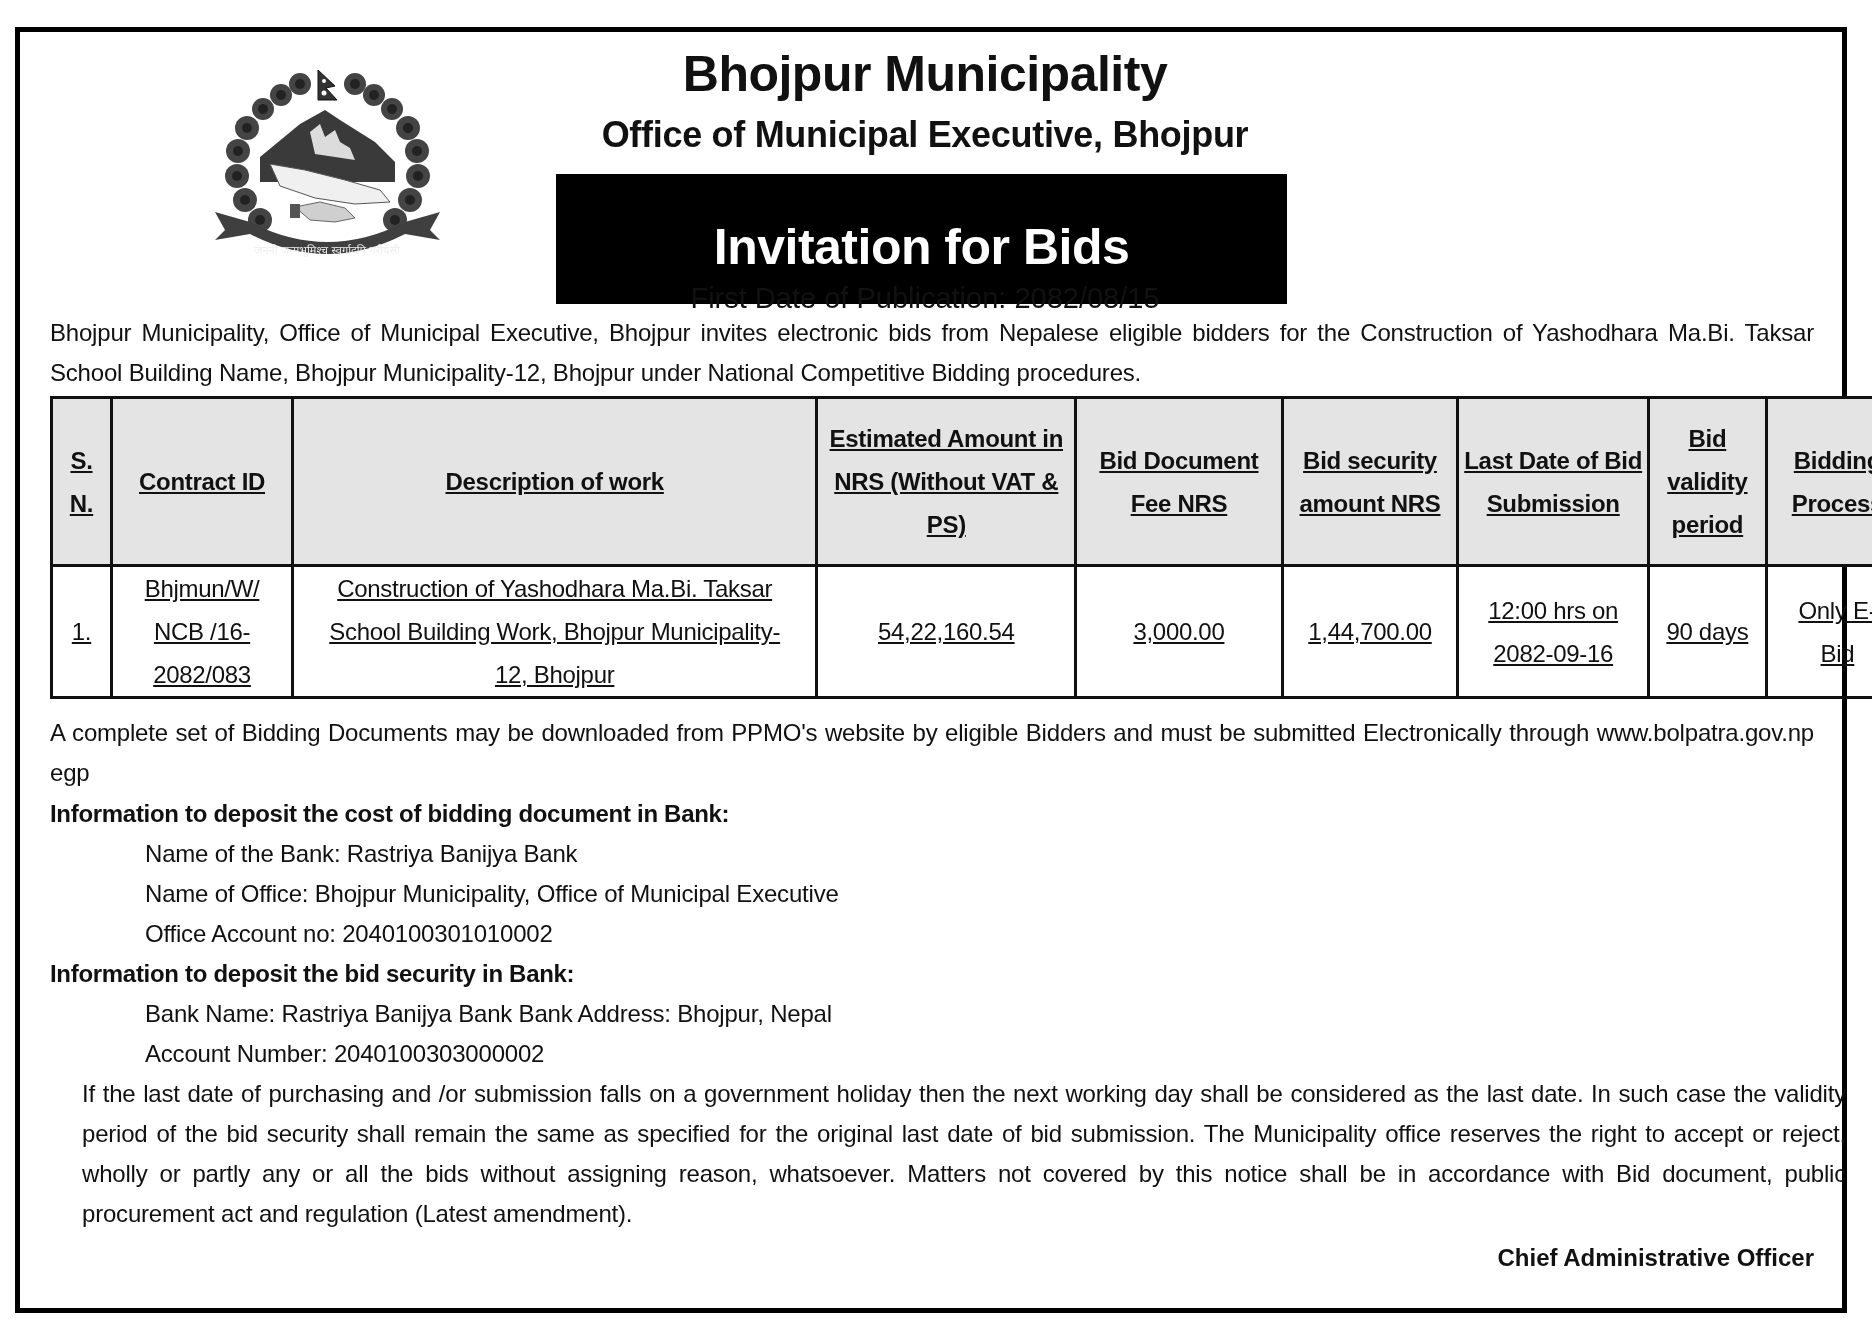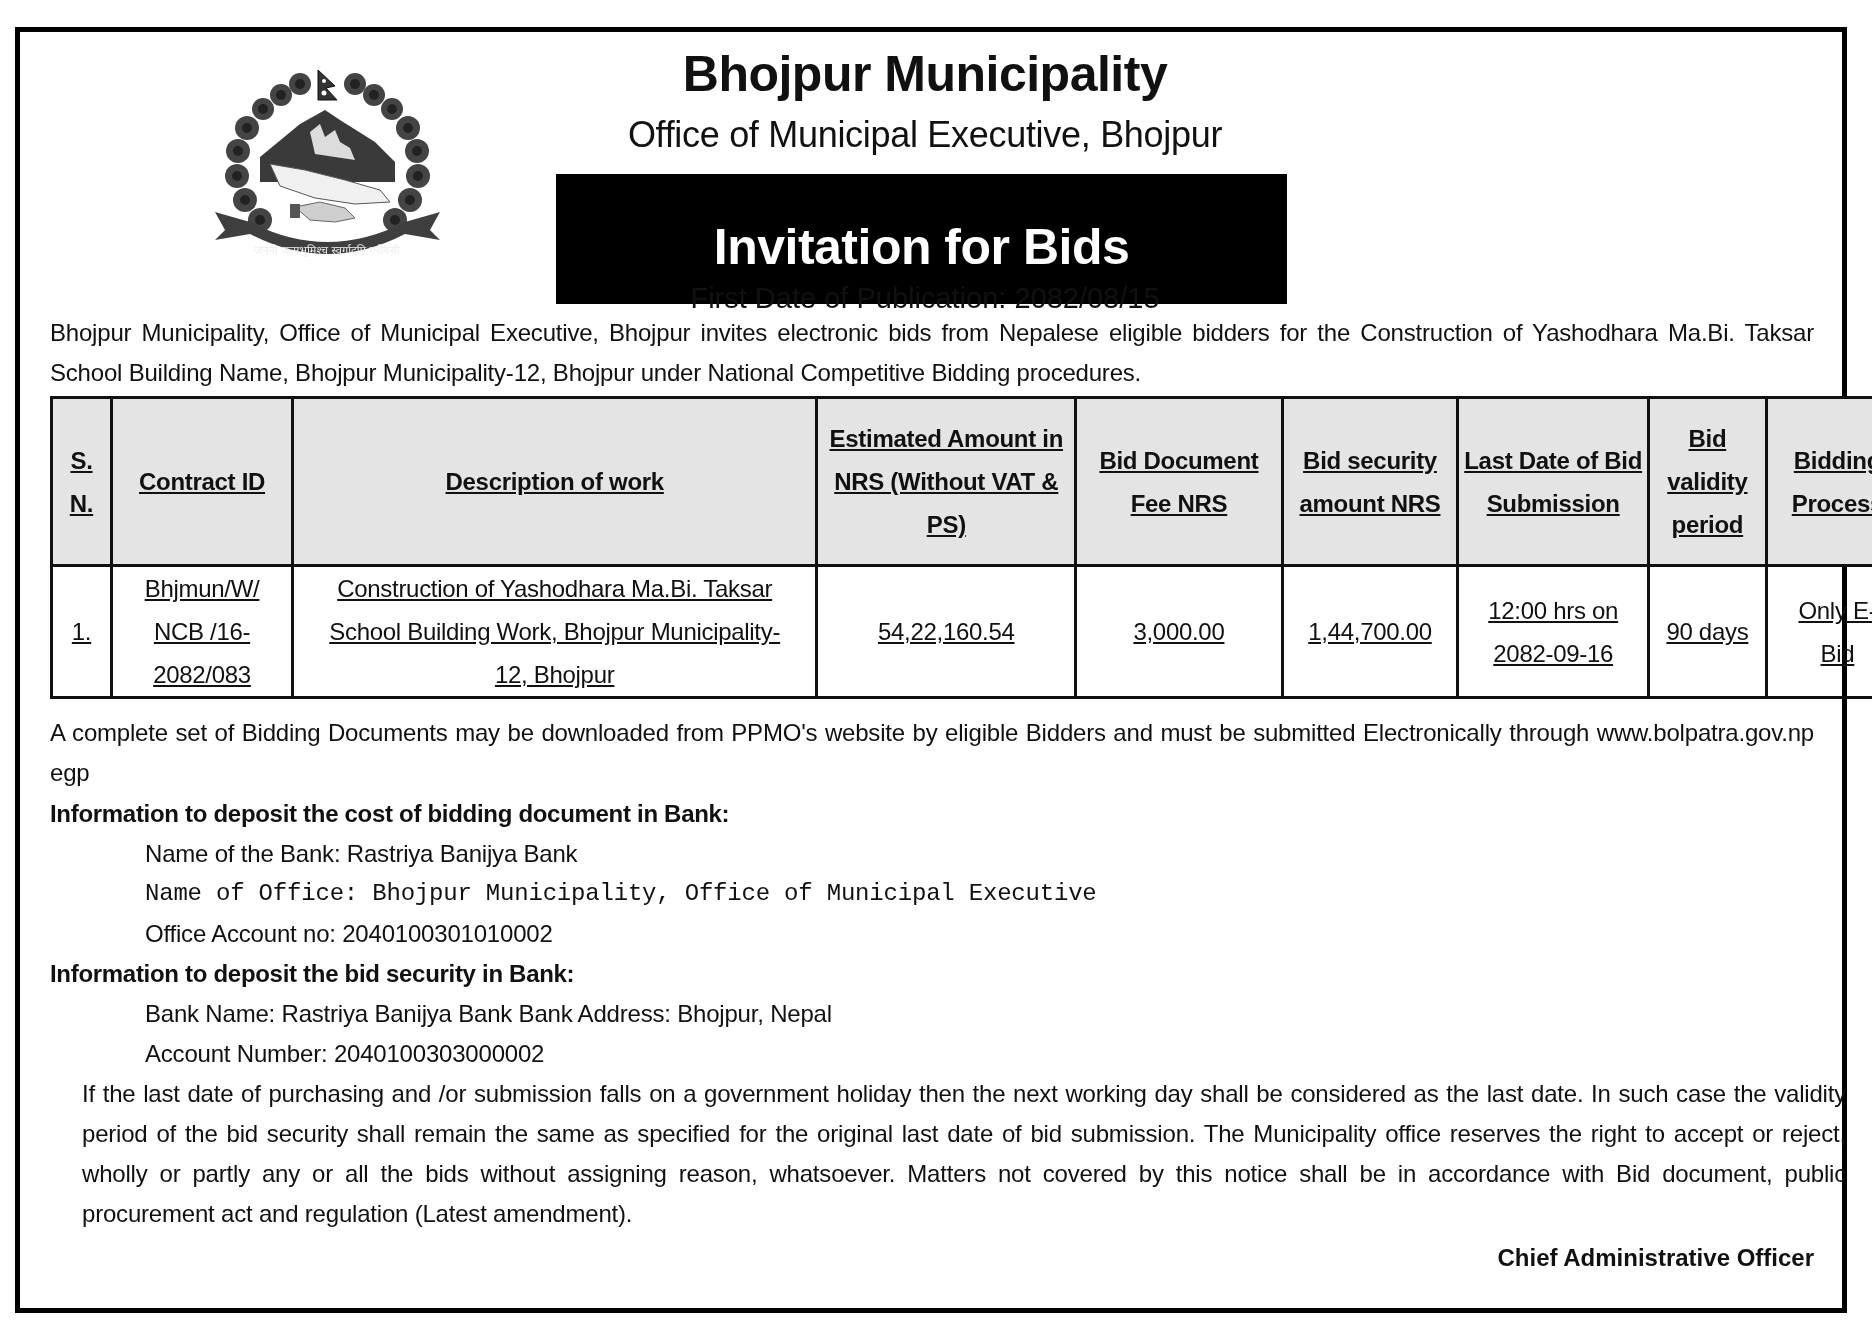--- a/index.html
+++ b/index.html
@@ -11,21 +11,21 @@
     position: absolute; left: 15px; top: 27px; width: 1822px; height: 1276px;
     border: 5px solid #000000; box-sizing: content-box;
   }
   .emblem { position: absolute; left: 205px; top: 62px; width: 245px; height: 215px; }
   .title {
     position: absolute; left: 560px; width: 730px; top: 44px; text-align: center;
     font-size: 50px; font-weight: bold; letter-spacing: -0.5px; line-height: 60px;
   }
   .subtitle {
     position: absolute; left: 520px; width: 810px; top: 110px; text-align: center;
-    font-size: 36px; font-weight: normal; line-height: 50px; letter-spacing: -0.3px;
+    font-size: 36px; font-weight: bold; line-height: 50px; letter-spacing: -0.3px;
   }
   .banner {
     position: absolute; left: 556px; top: 174px; width: 731px; height: 130px;
     background: #000000; color: #ffffff; text-align: center;
     font-size: 50px; font-weight: bold; line-height: 84px; box-sizing: border-box; padding-top: 16px;
     display: flex; align-items: center; justify-content: center; letter-spacing: -0.5px;
   }
   .banner span { display: block; }
   .pubdate {
     position: absolute; left: 560px; width: 730px; top: 268px; text-align: center;
@@ -165,21 +165,21 @@
       <td>90 days</td>
       <td style="padding:0 30px;">Only E-Bid</td>
     </tr>
   </tbody>
 </table>
 
 <div class="para para-docs">A complete set of Bidding Documents may be downloaded from PPMO's website by eligible Bidders and must be submitted Electronically through www.bolpatra.gov.np egp</div>
 
 <div class="info-head" style="top:794px;">Information to deposit the cost of bidding document in Bank:</div>
 <div class="info-line" style="top:834px;text-align:right;">Name of the Bank: Rastriya Banijya Bank</div>
-<div class="info-line" style="top:874px;font-family:Liberation Mono, monospace;">Name of Office: Bhojpur Municipality, Office of Municipal Executive</div>
+<div class="info-line" style="top:874px;">Name of Office: Bhojpur Municipality, Office of Municipal Executive</div>
 <div class="info-line" style="top:914px;">Office Account no: 2040100301010002</div>
 
 <div class="info-head" style="top:954px;">Information to deposit the bid security in Bank:</div>
 <div class="info-line" style="top:994px;">Bank Name: Rastriya Banijya Bank Bank Address: Bhojpur, Nepal</div>
 <div class="info-line" style="top:1034px;">Account Number: 2040100303000002</div>
 
 <div class="para para-holiday">If the last date of purchasing and /or submission falls on a government holiday then the next working day shall be considered as the last date. In such case the validity period of the bid security shall remain the same as specified for the original last date of bid submission. The Municipality office reserves the right to accept or reject, wholly or partly any or all the bids without assigning reason, whatsoever. Matters not covered by this notice shall be in accordance with Bid document, public procurement act and regulation (Latest amendment).</div>
 
 <div class="signoff">Chief Administrative Officer</div>
 

